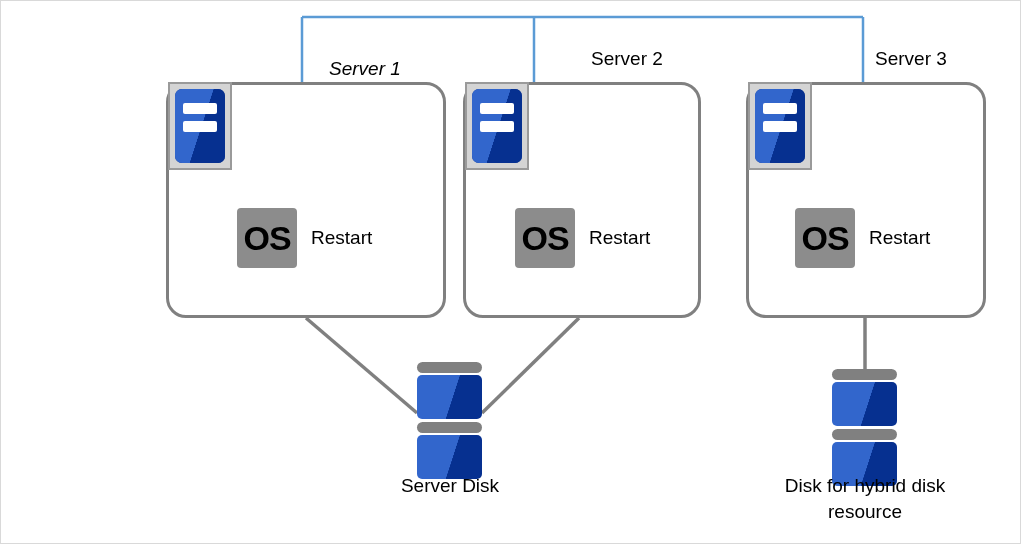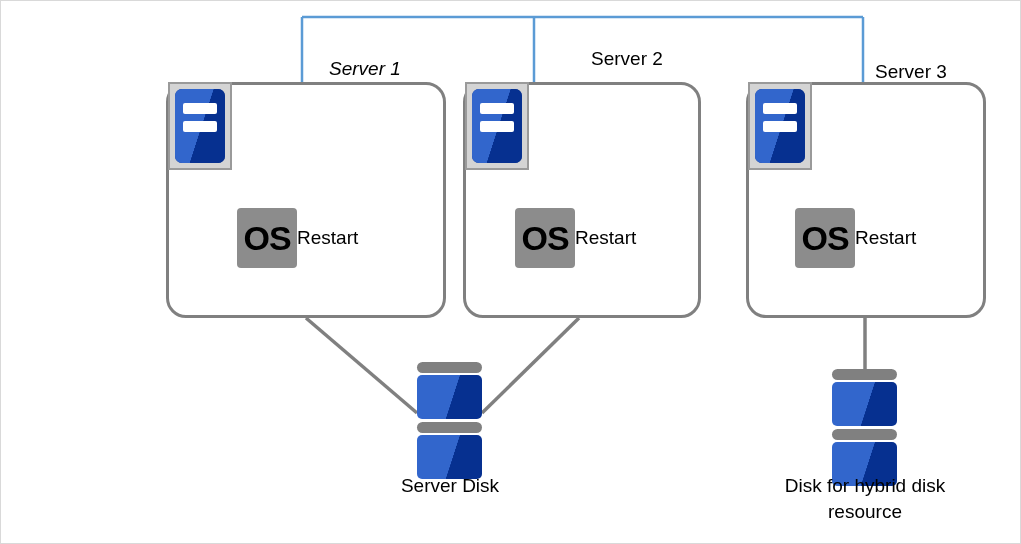--- a/index.html
+++ b/index.html
@@ -87,21 +87,21 @@
     display: flex;
     align-items: center;
     justify-content: center;
     font-size: 34px;
     font-weight: bold;
     color: #000000;
     letter-spacing: -1px;
     line-height: 1;
   }
   .os-action {
-    margin-left: 0;
+    margin-left: 14px;
     font-size: 19px;
     color: #000000;
     white-space: nowrap;
   }
 
   .disk {
     position: absolute;
   }
   .disk .platter-bar {
     width: 100%;
@@ -176,21 +176,21 @@
       <div class="sheen"></div>
       <div class="bar b1"></div>
       <div class="bar b2"></div>
     </div>
   </div>
   <div class="os-group" style="left:514px; top:207px;">
     <div class="os-badge">OS</div>
     <div class="os-action">Restart</div>
   </div>
 
-  <div class="server-label" style="left:874px; top:48px;margin-top:13px;">Server 3</div>
+  <div class="server-label" style="left:874px; top:48px;">Server 3</div>
   <div class="server-box" style="left:745px; top:81px; width:240px; height:236px;"></div>
   <div class="server-icon" style="left:747px; top:81px; width:64px; height:88px;">
     <div class="chassis">
       <div class="sheen"></div>
       <div class="bar b1"></div>
       <div class="bar b2"></div>
     </div>
   </div>
   <div class="os-group" style="left:794px; top:207px;">
     <div class="os-badge">OS</div>

